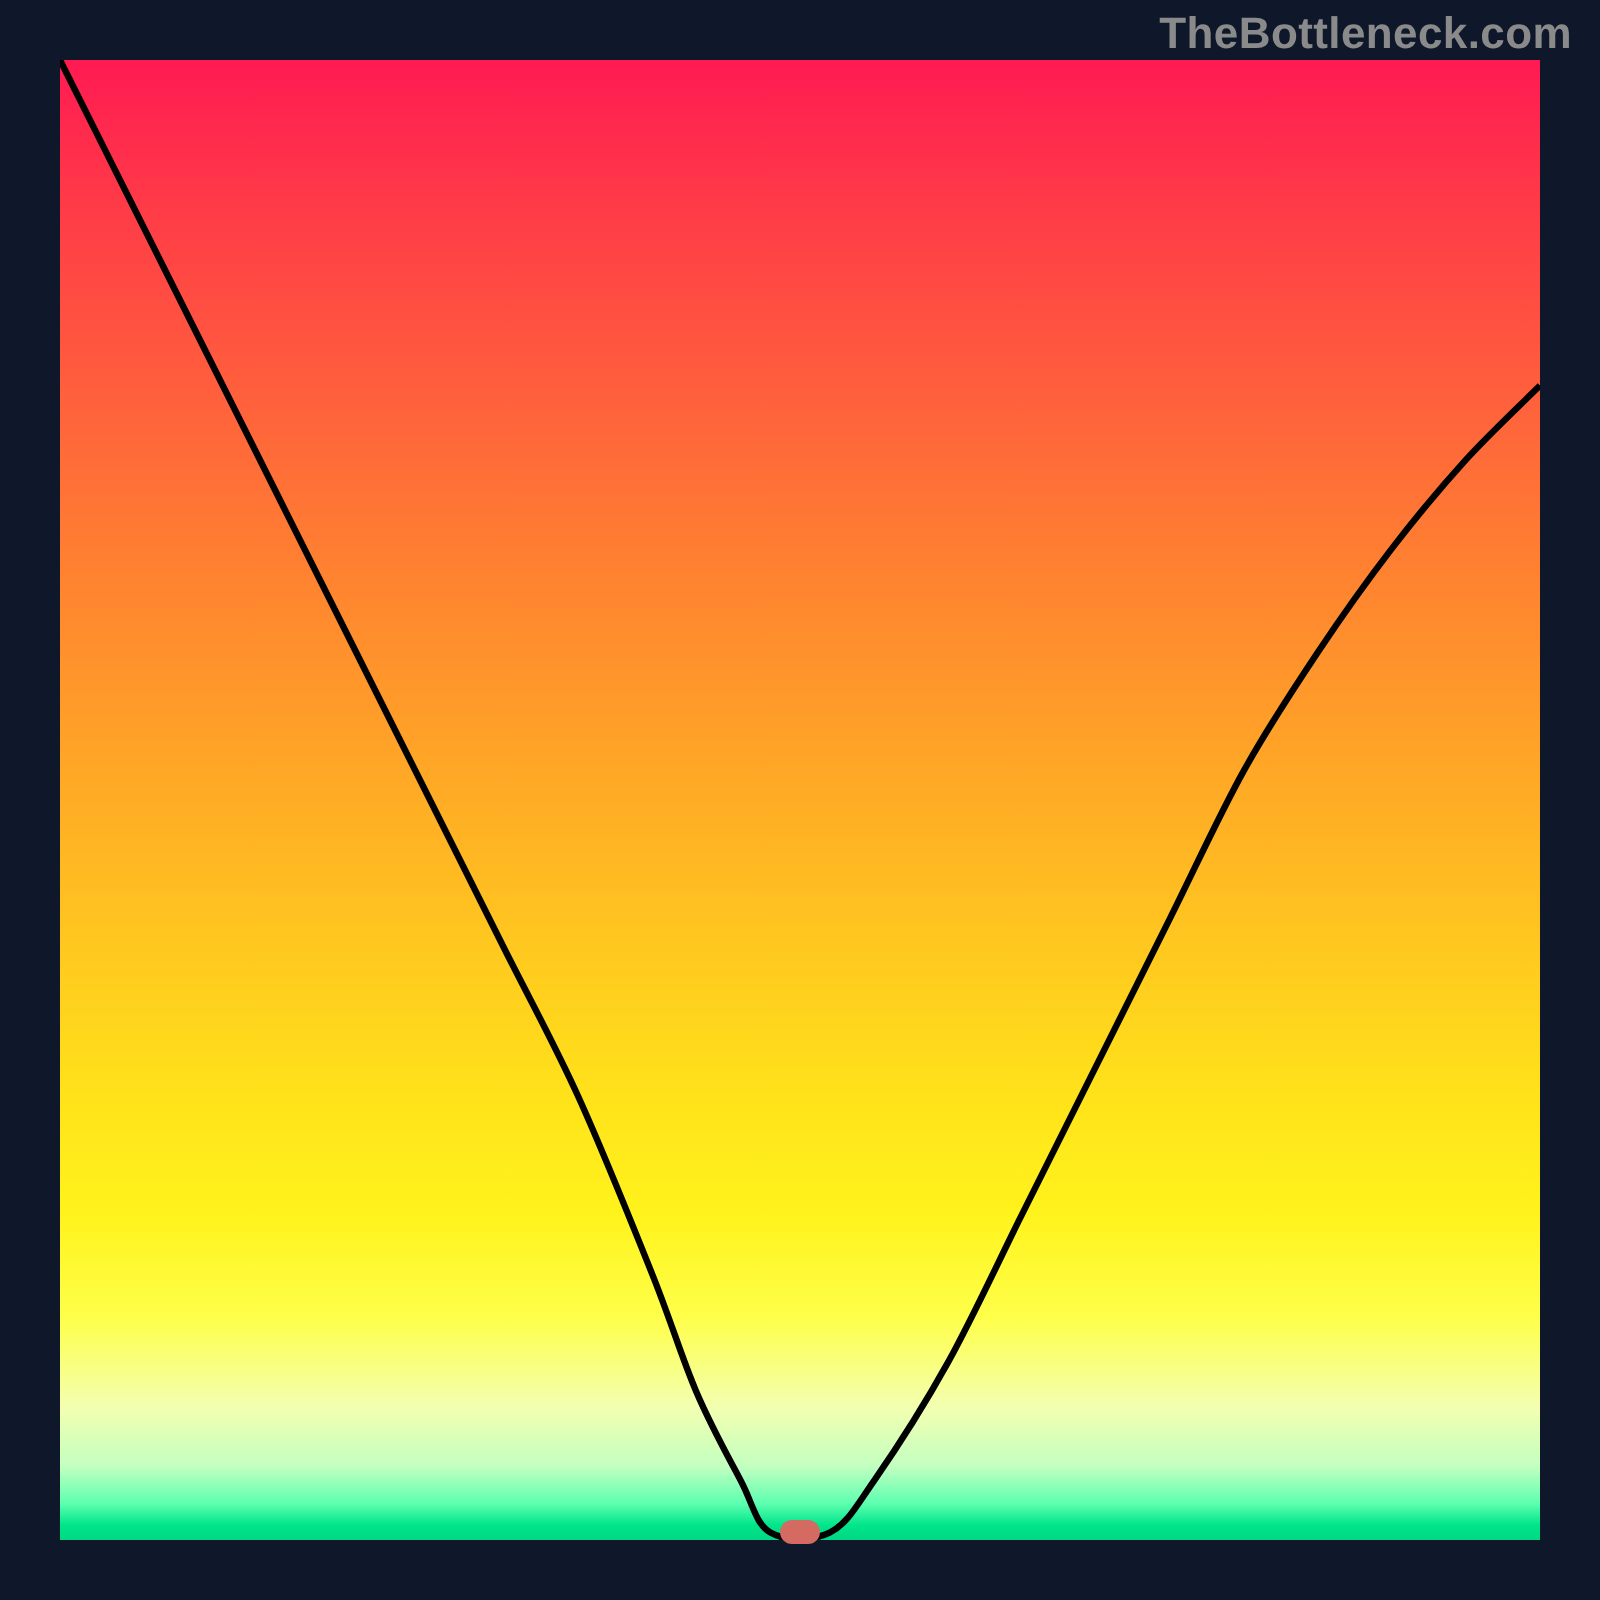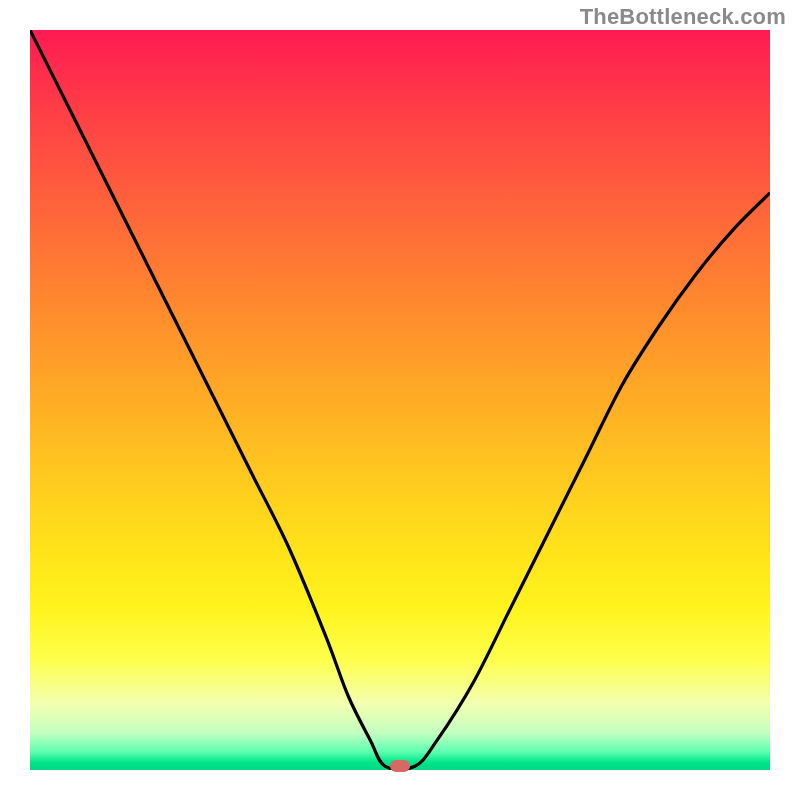--- a/index.html
+++ b/index.html
@@ -7,21 +7,21 @@
     padding: 0;
     background: #000;
     width: 800px;
     height: 800px;
     font-family: Arial, Helvetica, sans-serif;
   }
   .frame {
     position: relative;
     width: 800px;
     height: 800px;
-    background: #ffffff;
+    background: #0f172a;
   }
   .attribution {
     position: absolute;
     top: 4px;
     right: 14px;
     color: #8a8a8a;
     font-size: 22px;
     font-weight: 600;
     letter-spacing: 0.2px;
   }

